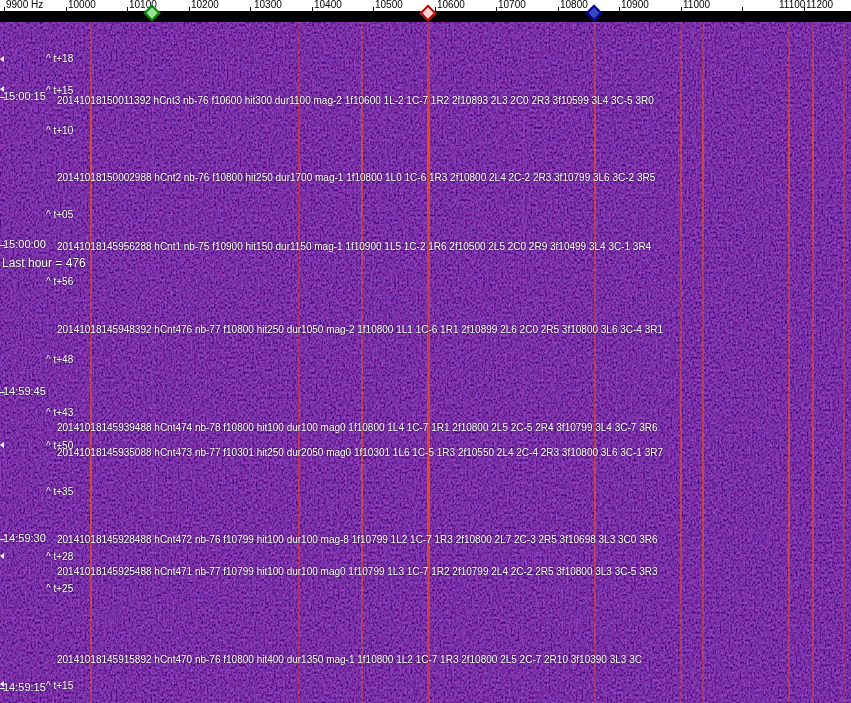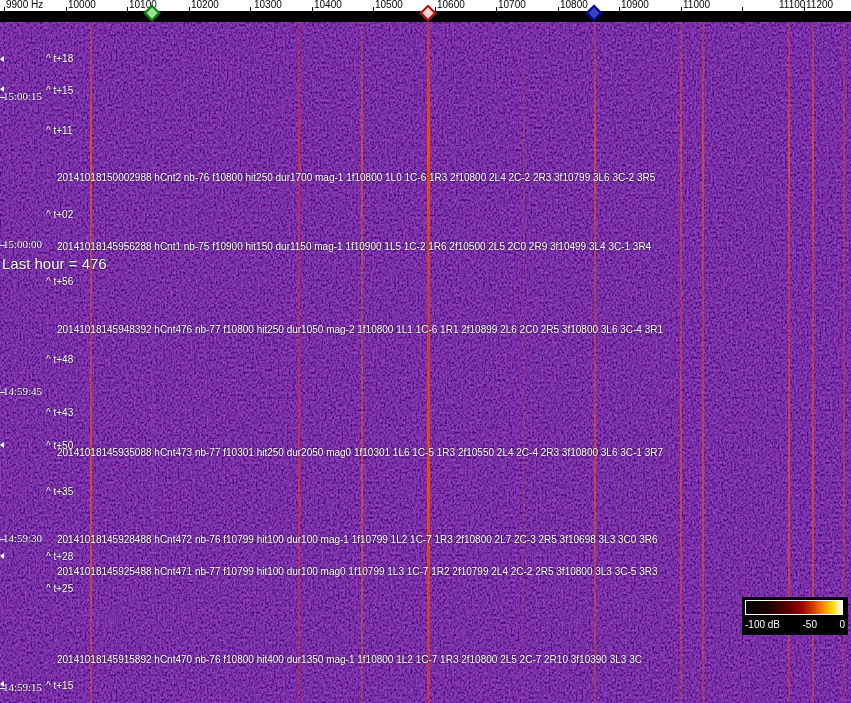--- a/index.html
+++ b/index.html
@@ -19,22 +19,22 @@
   .diamond.green{border-color:#008000;background:#9adf9a;}
   .diamond.red{border-color:#c00000;background:#f6d2d2;}
   .diamond.blue{border-color:#000090;background:#3546c0;}
   
   .spectrogram{position:absolute;top:22px;left:0;width:851px;height:681px;background:#0d0630;overflow:hidden;}
   .spectrogram svg{position:absolute;top:0;left:0;}
   .sline{position:absolute;top:0;height:100%;filter:blur(.5px);}
   
   .log-line{position:absolute;left:57px;color:#fff;font-size:10px;line-height:11px;white-space:nowrap;text-shadow:0 0 2px rgba(0,0,0,.9);z-index:3;}
   .t-marker{position:absolute;left:46px;color:#fff;font-size:10px;line-height:10px;white-space:nowrap;text-shadow:0 0 2px rgba(0,0,0,.9);z-index:3;}
-  .time-label{position:absolute;left:3px;color:#fff;font-size:11px;line-height:11px;white-space:nowrap;text-shadow:0 0 2px rgba(0,0,0,.9);z-index:3;font-family:Liberation Serif, serif;}
-  .hour-label{position:absolute;left:2px;color:#fff;font-size:15px;line-height:11px;white-space:nowrap;text-shadow:0 0 2px rgba(0,0,0,.9);z-index:3;}
+  .time-label{position:absolute;left:3px;color:#fff;font-size:11px;line-height:11px;white-space:nowrap;text-shadow:0 0 2px rgba(0,0,0,.9);z-index:3;}
+  .hour-label{position:absolute;left:2px;color:#fff;font-size:12px;line-height:11px;white-space:nowrap;text-shadow:0 0 2px rgba(0,0,0,.9);z-index:3;}
   .time-tick{position:absolute;left:0;width:5px;height:1px;background:#fff;z-index:3;}
   .edge-marker{position:absolute;left:0;width:0;height:0;border-top:3px solid transparent;border-bottom:3px solid transparent;border-right:4px solid #fff;z-index:3;}
   
   .legend{position:absolute;left:742px;top:597px;width:106px;height:38px;background:#000;z-index:4;}
   .legend-bar{
     position:absolute;left:3px;top:3px;width:96px;height:13px;border:1px solid #fff;
     background:linear-gradient(90deg,#000 0%,#1a0000 22%,#550000 42%,#990000 58%,#d33c00 70%,#ff8800 80%,#ffd800 90%,#ffffff 100%);
   }
   .legend-labels{position:absolute;left:0;top:22px;width:106px;display:flex;justify-content:space-between;box-sizing:border-box;padding:0 3px;color:#fff;font-size:10px;line-height:11px;}
   
@@ -128,42 +128,36 @@
   <div class="time-label" style="top:91px">15:00:15</div>
   <div class="time-label" style="top:239px">15:00:00</div>
   <div class="time-label" style="top:386px">14:59:45</div>
   <div class="time-label" style="top:533px">14:59:30</div>
   <div class="time-label" style="top:682px">14:59:15</div>
 
   <div class="hour-label" style="top:258px">Last hour = 476</div>
 
   <div class="t-marker" style="top:54px">^ t+18</div>
   <div class="t-marker" style="top:86px">^ t+15</div>
-  <div class="t-marker" style="top:126px">^ t+11</div>
-  <div class="t-marker" style="top:210px">^ t+02</div>
+  <div class="t-marker" style="top:126px">^ t+10</div>
+  <div class="t-marker" style="top:210px">^ t+05</div>
   <div class="t-marker" style="top:277px">^ t+56</div>
   <div class="t-marker" style="top:355px">^ t+48</div>
   <div class="t-marker" style="top:408px">^ t+43</div>
   <div class="t-marker" style="top:441px">^ t+50</div>
   <div class="t-marker" style="top:487px">^ t+35</div>
   <div class="t-marker" style="top:552px">^ t+28</div>
   <div class="t-marker" style="top:584px">^ t+25</div>
   <div class="t-marker" style="top:681px">^ t+15</div>
 
+  <div class="log-line" style="top:95px">20141018150011392 hCnt3 nb-76 f10600 hit300 dur1100 mag-2 1f10600 1L-2 1C-7 1R2 2f10893 2L3 2C0 2R3 3f10599 3L4 3C-5 3R0</div>
   <div class="log-line" style="top:172px">20141018150002988 hCnt2 nb-76 f10800 hit250 dur1700 mag-1 1f10800 1L0 1C-6 1R3 2f10800 2L4 2C-2 2R3 3f10799 3L6 3C-2 3R5</div>
   <div class="log-line" style="top:241px">20141018145956288 hCnt1 nb-75 f10900 hit150 dur1150 mag-1 1f10900 1L5 1C-2 1R6 2f10500 2L5 2C0 2R9 3f10499 3L4 3C-1 3R4</div>
   <div class="log-line" style="top:324px">20141018145948392 hCnt476 nb-77 f10800 hit250 dur1050 mag-2 1f10800 1L1 1C-6 1R1 2f10899 2L6 2C0 2R5 3f10800 3L6 3C-4 3R1</div>
+  <div class="log-line" style="top:422px">20141018145939488 hCnt474 nb-78 f10800 hit100 dur100 mag0 1f10800 1L4 1C-7 1R1 2f10800 2L5 2C-5 2R4 3f10799 3L4 3C-7 3R6</div>
   <div class="log-line" style="top:447px">20141018145935088 hCnt473 nb-77 f10301 hit250 dur2050 mag0 1f10301 1L6 1C-5 1R3 2f10550 2L4 2C-4 2R3 3f10800 3L6 3C-1 3R7</div>
-  <div class="log-line" style="top:534px">20141018145928488 hCnt472 nb-76 f10799 hit100 dur100 mag-1 1f10799 1L2 1C-7 1R3 2f10800 2L7 2C-3 2R5 3f10698 3L3 3C0 3R6</div>
+  <div class="log-line" style="top:534px">20141018145928488 hCnt472 nb-76 f10799 hit100 dur100 mag-8 1f10799 1L2 1C-7 1R3 2f10800 2L7 2C-3 2R5 3f10698 3L3 3C0 3R6</div>
   <div class="log-line" style="top:566px">20141018145925488 hCnt471 nb-77 f10799 hit100 dur100 mag0 1f10799 1L3 1C-7 1R2 2f10799 2L4 2C-2 2R5 3f10800 3L3 3C-5 3R3</div>
   <div class="log-line" style="top:654px">20141018145915892 hCnt470 nb-76 f10800 hit400 dur1350 mag-1 1f10800 1L2 1C-7 1R3 2f10800 2L5 2C-7 2R10 3f10390 3L3 3C</div>
 
-  <div class="legend">
-    <div class="legend-bar"></div>
-    <div class="legend-labels">
-      <span>-100 dB</span>
-      <span>-50</span>
-      <span>0</span>
-    </div>
-  </div>
 
 
 </div>
 
 </body></html>

